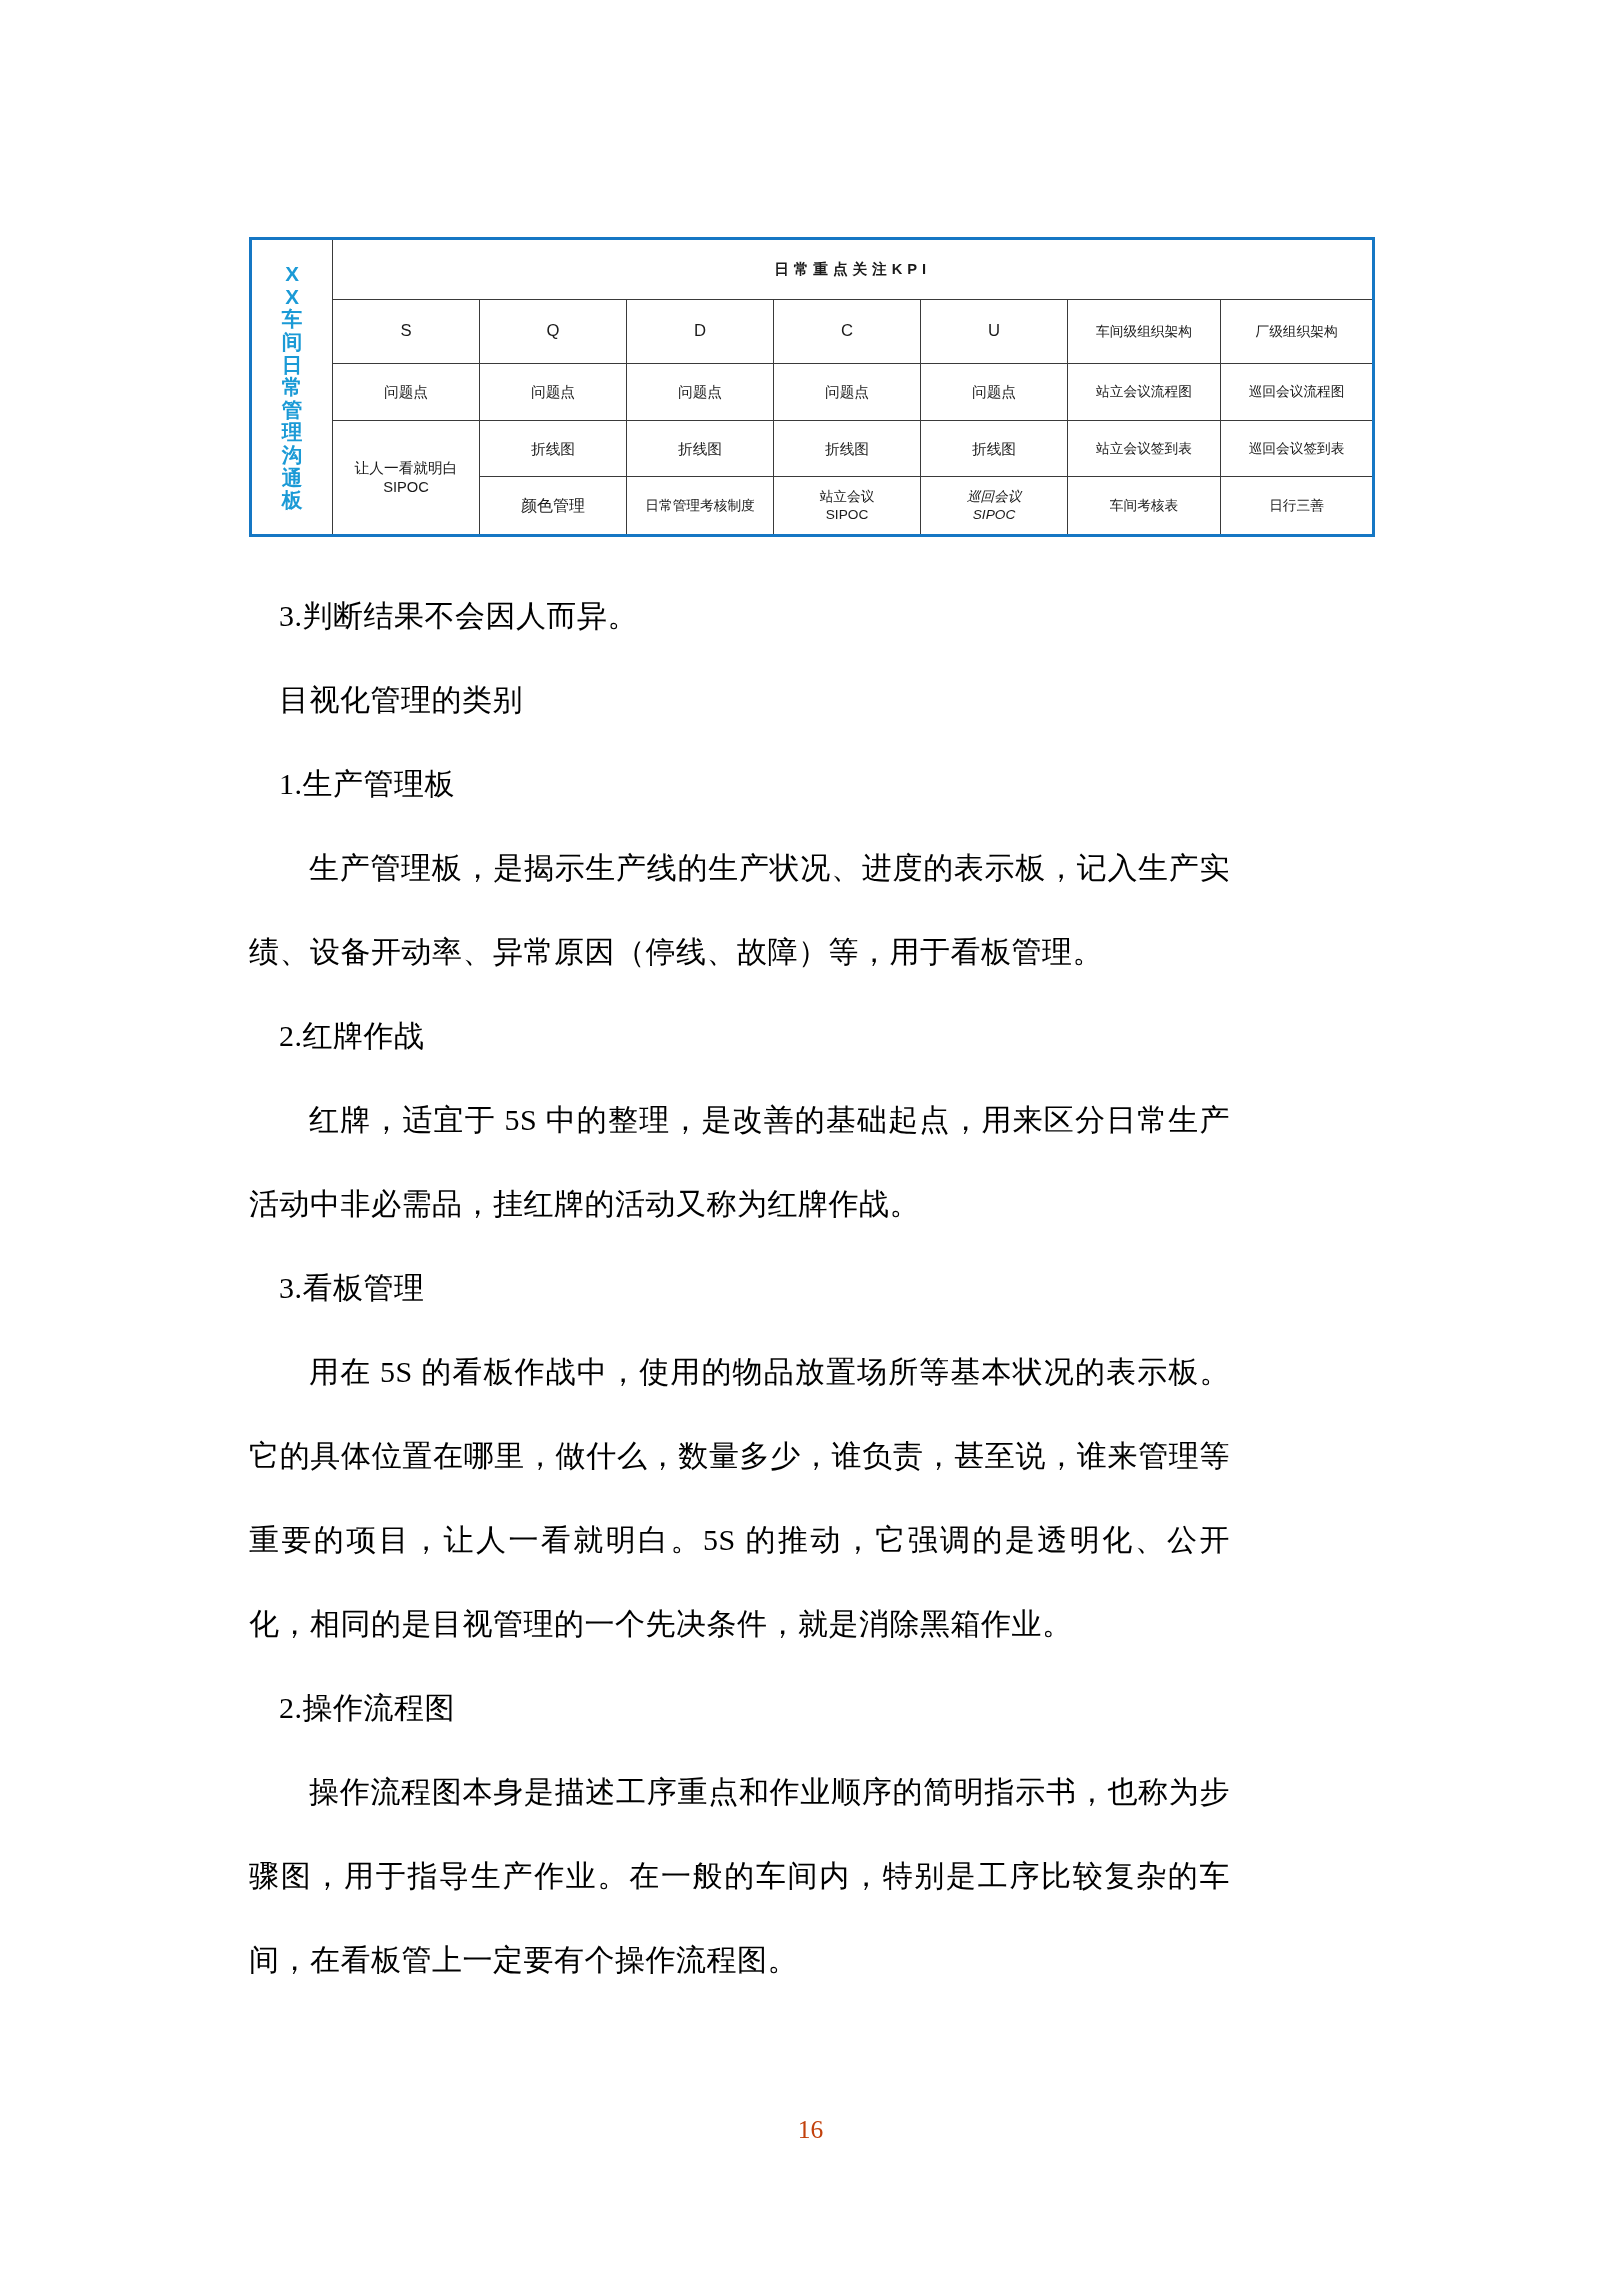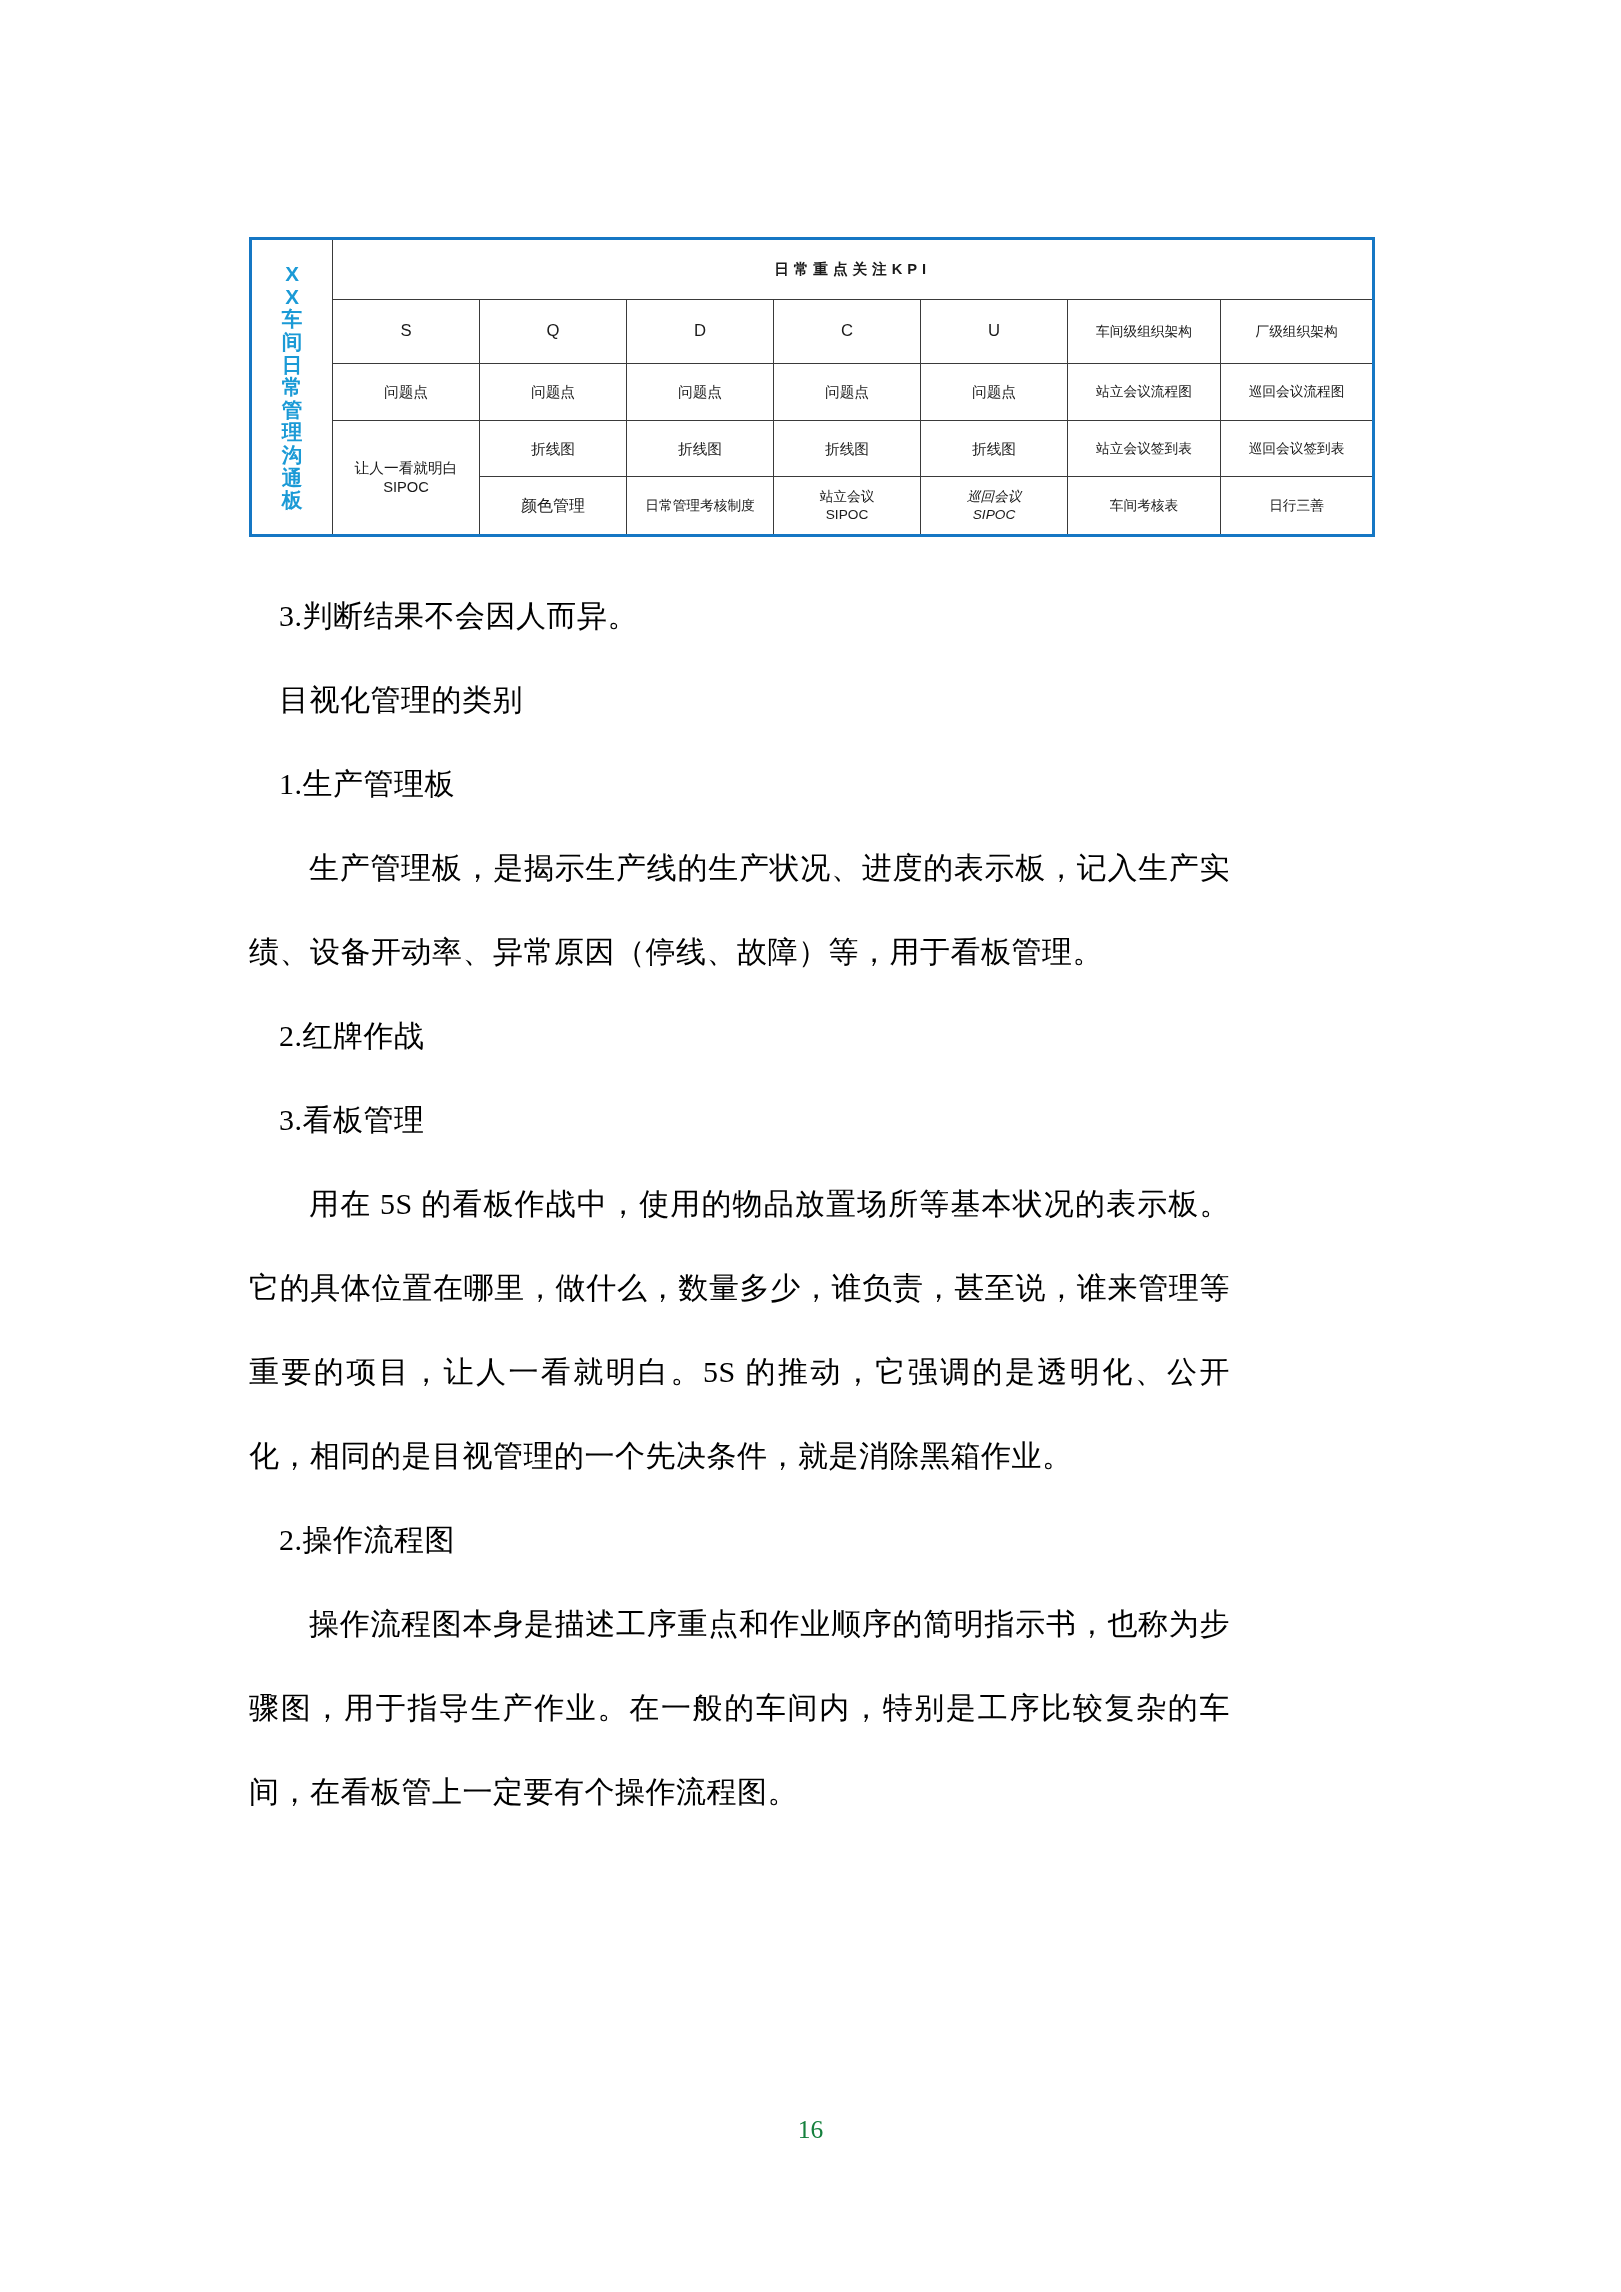--- a/index.html
+++ b/index.html
@@ -122,21 +122,21 @@
   p.indent-1 { text-indent: 1em; }
 
   .pagenum {
     position: absolute;
     left: 0;
     top: 2115px;
     width: 1621px;
     text-align: center;
     font-size: 25.5px;
     font-family: "Liberation Serif", "DejaVu Serif", serif;
-    color: #15803d;
+    color: #c2410c;
   }
 </style>
 </head>
 <body>
 
 <div class="page">
 
   <div class="figure-wrap">
     <table class="board">
       <colgroup>
@@ -213,20 +213,21 @@
       </tbody>
     </table>
   </div>
 
   <div class="body-text">
     <p class="para indent-1">3.判断结果不会因人而异。</p>
     <p class="para indent-1">目视化管理的类别</p>
     <p class="para indent-1">1.生产管理板</p>
     <p class="para indent">生产管理板，是揭示生产线的生产状况、进度的表示板，记入生产实绩、设备开动率、异常原因（停线、故障）等，用于看板管理。</p>
     <p class="para indent-1">2.红牌作战</p>
+    <p class="para indent">红牌，适宜于 5S 中的整理，是改善的基础起点，用来区分日常生产活动中非必需品，挂红牌的活动又称为红牌作战。</p>
     <p class="para indent-1">3.看板管理</p>
     <p class="para indent">用在 5S 的看板作战中，使用的物品放置场所等基本状况的表示板。它的具体位置在哪里，做什么，数量多少，谁负责，甚至说，谁来管理等重要的项目，让人一看就明白。5S 的推动，它强调的是透明化、公开化，相同的是目视管理的一个先决条件，就是消除黑箱作业。</p>
     <p class="para indent-1">2.操作流程图</p>
     <p class="para indent">操作流程图本身是描述工序重点和作业顺序的简明指示书，也称为步骤图，用于指导生产作业。在一般的车间内，特别是工序比较复杂的车间，在看板管上一定要有个操作流程图。</p>
   </div>
 
   <div class="pagenum">16</div>
 
 </div>
 

